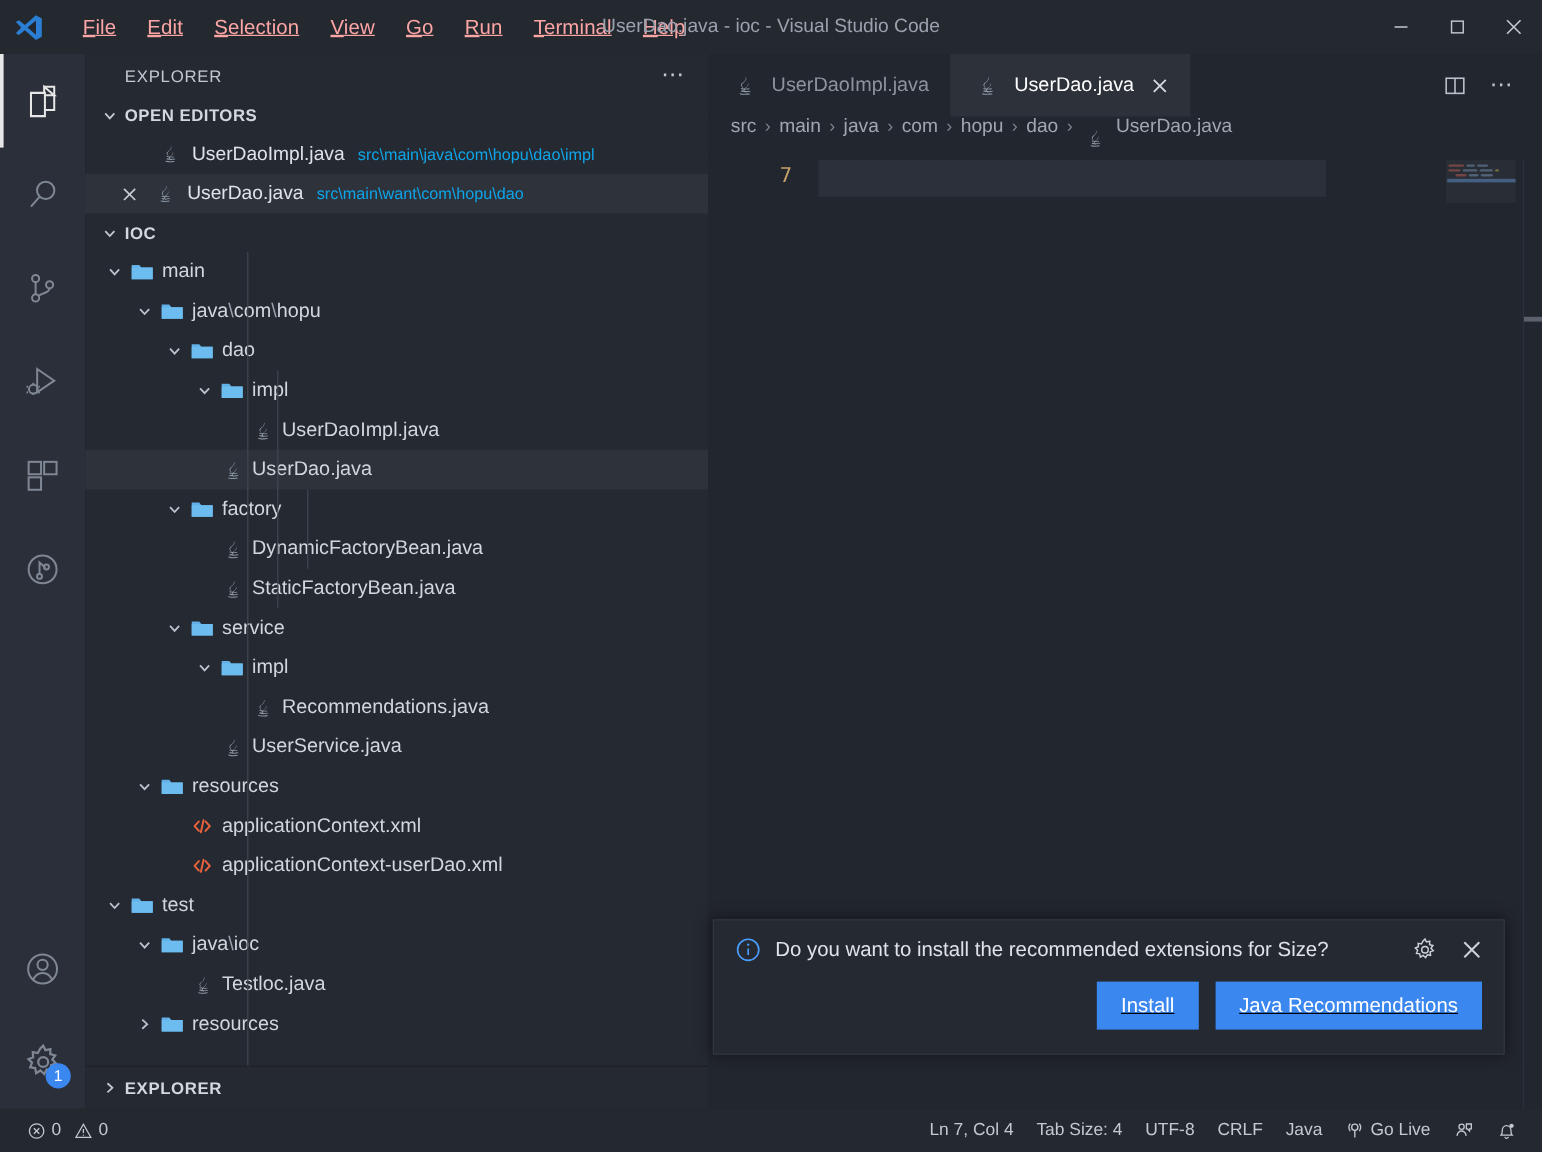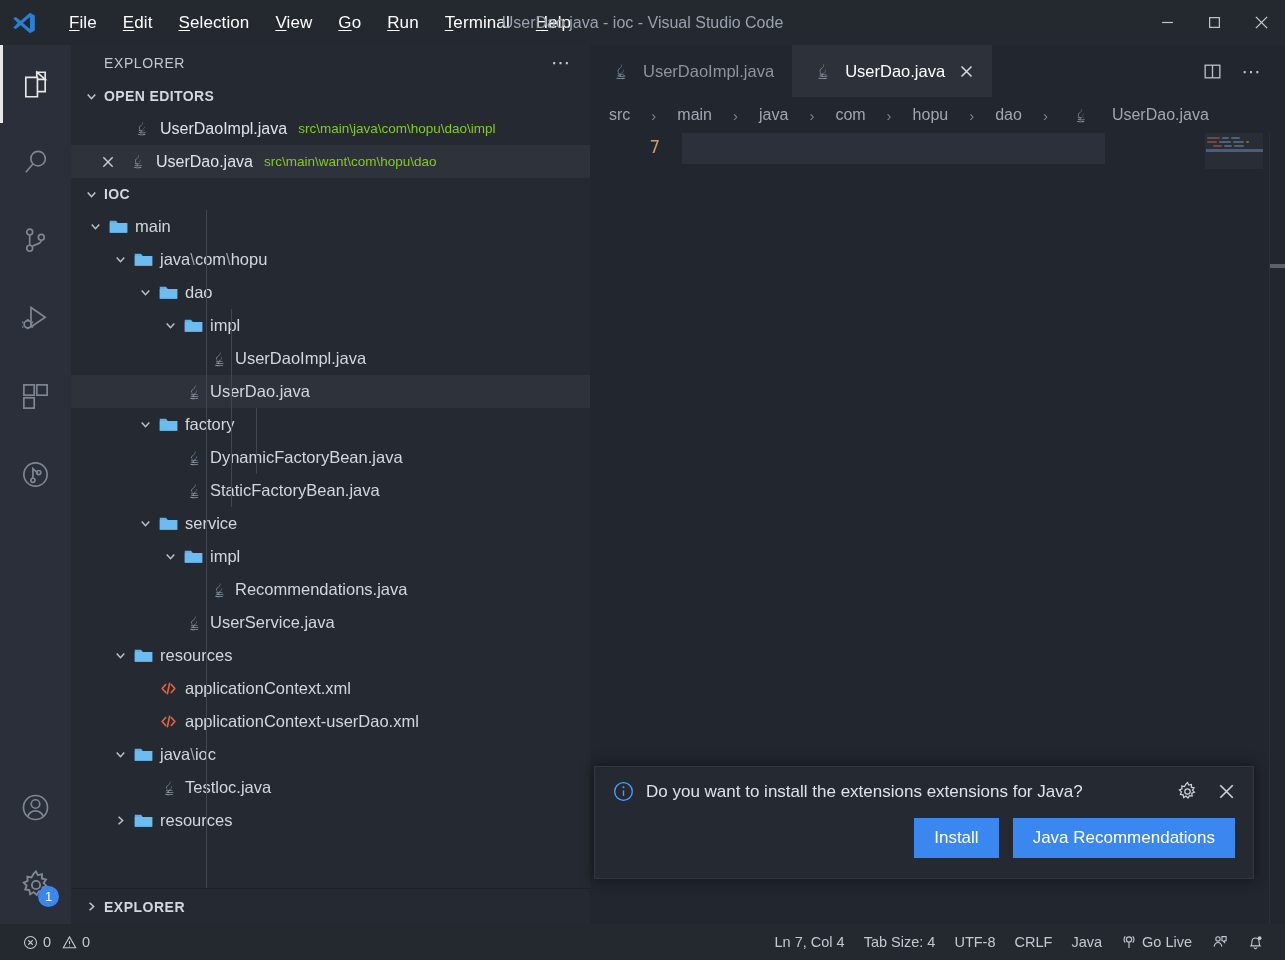--- a/index.html
+++ b/index.html
@@ -13,22 +13,22 @@
   #app { position: relative; width: 1285px; height: 960px; display: flex; flex-direction: column; }
 
   
   .titlebar {
     height: 45px; background: #24282f; display: flex; align-items: center;
     flex: 0 0 45px; position: relative;
   }
   .vscode-logo { width: 48px; height: 45px; display: flex; align-items: center; justify-content: center; }
   .menubar { display: flex; align-items: center; gap: 0px; margin-left: 8px; }
   .menu-item {
-    font-size: 17px; color: #ffffff; padding: 4px 13px; letter-spacing: .1px;
-    cursor: default; white-space: nowrap;
+    font-size: 17px; color: #fca5a5; padding: 4px 13px; letter-spacing: .1px;
+    cursor: default; white-space: nowrap; text-decoration: underline;
   }
   .menu-item u { text-decoration: underline; text-underline-offset: 2px; }
   .window-title {
     position: absolute; left: 0; right: 0; text-align: center;
     font-size: 16px; color: #9aa2ae; pointer-events: none;
   }
   .win-controls { position: absolute; right: 0; top: 0; display: flex; height: 45px; }
   .win-btn { width: 47px; height: 45px; display: flex; align-items: center; justify-content: center; color: #c3c8d0; }
 
   
@@ -75,21 +75,21 @@
   .chev { width: 16px; display: inline-flex; align-items: center; justify-content: center; color: #c3c8d1; }
 
   .open-editors-list { flex: 0 0 auto; }
   .oe-row {
     height: 33px; display: flex; align-items: center; font-size: 16px;
     color: #ccd1d9; padding-left: 26px; gap: 6px; cursor: pointer; white-space: nowrap;
   }
   .oe-row.dirty-spacer { padding-left: 58px; }
   .oe-close { width: 22px; display: inline-flex; justify-content: center; color: #c7ccd4; font-size: 15px; }
   .oe-name { color: #dfe3e9; }
-  .oe-path { color: #84cc16; font-size: 13.5px; margin-left: 5px; }
+  .oe-path { color: #0ea5e9; font-size: 13.5px; margin-left: 5px; }
   .oe-row.active-file { background: #2d323b; }
 
   .tree-scroll { flex: 1 1 auto; overflow: hidden; position: relative; }
   .tree-row {
     height: 33px; display: flex; align-items: center; font-size: 16.5px;
     color: #d2d7de; cursor: pointer; white-space: nowrap; position: relative;
   }
   .tree-row.selected { background: #2d323b; }
   .tw { width: 21px; flex: 0 0 21px; display: inline-flex; align-items: center; justify-content: center; color: #bcc2cb; }
   .ficon { width: 25px; flex: 0 0 25px; display: inline-flex; align-items: center; justify-content: center; }
@@ -112,22 +112,22 @@
     display: flex; align-items: center; gap: 10px; padding: 0 18px; font-size: 16.5px;
     color: #8d949f; cursor: pointer; position: relative; min-width: 0;
   }
   .tab.active { background: #2c313a; color: #ffffff; }
   .tab.active::after { content:""; position:absolute; left:0; right:0; bottom:0; height:1px; background:#2c313a; }
   .tab-close { font-size: 17px; color: #d4d9e0; margin-left: 4px; }
   .tabbar-actions { margin-left: auto; display: flex; align-items: center; gap: 6px; padding-right: 16px; }
   .tb-btn { width: 34px; height: 34px; display: flex; align-items: center; justify-content: center; color: #bcc2cb; cursor: pointer; }
 
   .breadcrumbs {
-    height: 36px; flex: 0 0 36px; display: flex; align-items: center;
-    font-size: 16px; color: #a0a7b2; padding-left: 16px; gap: 16px; background: #22262e;
+    height: 36px; flex: 0 0 36px; display: flex; 
+    font-size: 16px; color: #a0a7b2; padding-left: 16px; gap: 2px; background: #22262e;
   }
   .bc-item { padding: 0 3px; cursor: pointer; }
   .bc-sep { color: #7d848e; padding: 0 2px; font-size: 15px; }
 
   .code-area { flex: 1 1 auto; position: relative; background: #22262e; min-height: 0; overflow: hidden; }
   .gutter { position: absolute; left: 0; top: 0; width: 92px; height: 100%; }
   .linenum {
     position: absolute; right: 22px; top: 4px; font-family: "DejaVu Sans Mono", monospace;
     font-size: 17px; color: #c5a06a;
   }
@@ -148,21 +148,21 @@
   
   .notification {
     position: absolute; right: 31px; bottom: 45px; width: 660px;
     background: #252931; border: 1px solid #32373f; box-shadow: 0 0 12px 2px rgba(0,0,0,0.38);
     z-index: 40;
   }
   .notif-row { display: flex; align-items: center; padding: 14px 14px 10px 18px; gap: 12px; }
   .notif-icon { color: #4a9eff; flex: 0 0 auto; display: flex; align-items: center; }
   .notif-msg { flex: 1 1 auto; font-size: 17px; color: #dfe3e9; }
   .notif-gear, .notif-close { color: #cdd2d9; cursor: pointer; display: flex; align-items: center; padding: 0 4px; }
-  .notif-buttons { display: flex; justify-content: flex-end; gap: 14px; padding: 6px 18px 20px 18px; }
+  .notif-buttons { display: flex; justify-content: flex-end; gap: 14px; padding: 6px 18px 20px 18px; text-decoration: underline; }
   .btn {
     background: #3b87f0; color: #ffffff; border: none; font-size: 17px;
     padding: 10px 20px; cursor: pointer; font-family: "Liberation Sans", sans-serif;
   }
 
   
   .statusbar {
     height: 36px; flex: 0 0 36px; background: #24282f; display: flex; align-items: center;
     font-size: 14.5px; color: #c4c9d1; position: relative; z-index: 50;
   }
@@ -544,20 +544,34 @@
               <span class="tw"></span>
               <span class="ficon">
                 <svg width="19" height="19" viewBox="0 0 24 24" fill="none" stroke="#e8623c" stroke-width="2.1" stroke-linecap="round" stroke-linejoin="round">
                   <path d="M8.5 7 L4 12 L8.5 17"></path>
                   <path d="M15.5 7 L20 12 L15.5 17"></path>
                   <path d="M13.4 5.6 L10.6 18.4"></path>
                 </svg>
               </span>
               <span class="tree-label">applicationContext-userDao.xml</span>
             </div>
+            <div class="tree-row" style="padding-left:14px">
+              <span class="tw">
+                <svg width="13" height="13" viewBox="0 0 12 12" fill="none" stroke="currentColor" stroke-width="1.4">
+                  <path d="M2.5 4.2 L6 8 L9.5 4.2"></path>
+                </svg>
+              </span>
+              <span class="ficon">
+                <svg width="21" height="21" viewBox="0 0 24 24">
+                  <path d="M2 5.5 H9.2 L11.2 8 H22 V19 H2 Z" fill="#62b0e8"></path>
+                  <path d="M2 8 H22 V19 H2 Z" fill="#6cbcef"></path>
+                </svg>
+              </span>
+              <span class="tree-label">test</span>
+            </div>
             <div class="tree-row" style="padding-left:39px">
               <span class="tw">
                 <svg width="13" height="13" viewBox="0 0 12 12" fill="none" stroke="currentColor" stroke-width="1.4">
                   <path d="M2.5 4.2 L6 8 L9.5 4.2"></path>
                 </svg>
               </span>
               <span class="ficon">
                 <svg width="21" height="21" viewBox="0 0 24 24">
                   <path d="M2 5.5 H9.2 L11.2 8 H22 V19 H2 Z" fill="#62b0e8"></path>
                   <path d="M2 8 H22 V19 H2 Z" fill="#6cbcef"></path>
@@ -704,21 +718,21 @@
 
       <div class="notification">
         <div class="notif-row">
           <span class="notif-icon">
             <svg width="21" height="21" viewBox="0 0 20 20" fill="none" stroke="currentColor" stroke-width="1.3">
               <circle cx="10" cy="10" r="8.4"></circle>
                 <path d="M10 9 V14.2"></path>
                 <circle cx="10" cy="5.9" r="0.95" fill="currentColor" stroke="none"></circle>
             </svg>
           </span>
-          <span class="notif-msg">Do you want to install the extensions extensions for Java?</span>
+          <span class="notif-msg">Do you want to install the recommended extensions for Size?</span>
           <span class="notif-gear">
             <svg width="21" height="21" viewBox="0 0 24 24" fill="none" stroke="currentColor" stroke-width="1.4">
               <circle cx="12" cy="12" r="3.1"></circle>
               <path d="M12 1.8 L13.4 4.6 L16.5 3.9 L16.4 7.1 L19.5 7.9 L17.7 10.5 L19.9 12.8 L16.9 14 L17.3 17.2 L14.2 16.7 L12.6 19.5 L10.3 17.3 L7.6 19 L7 15.8 L3.9 15.4 L5 12.4 L2.8 10.2 L5.7 9 L5.5 5.8 L8.6 6.4 L10.2 3.6 Z"></path>
             </svg>
           </span>
           <span class="notif-close">
             <svg width="17" height="17" viewBox="0 0 12 12" fill="none" stroke="currentColor" stroke-width="1.2">
                 <path d="M1.6 1.6 L10.4 10.4 M10.4 1.6 L1.6 10.4"></path>
               </svg>

